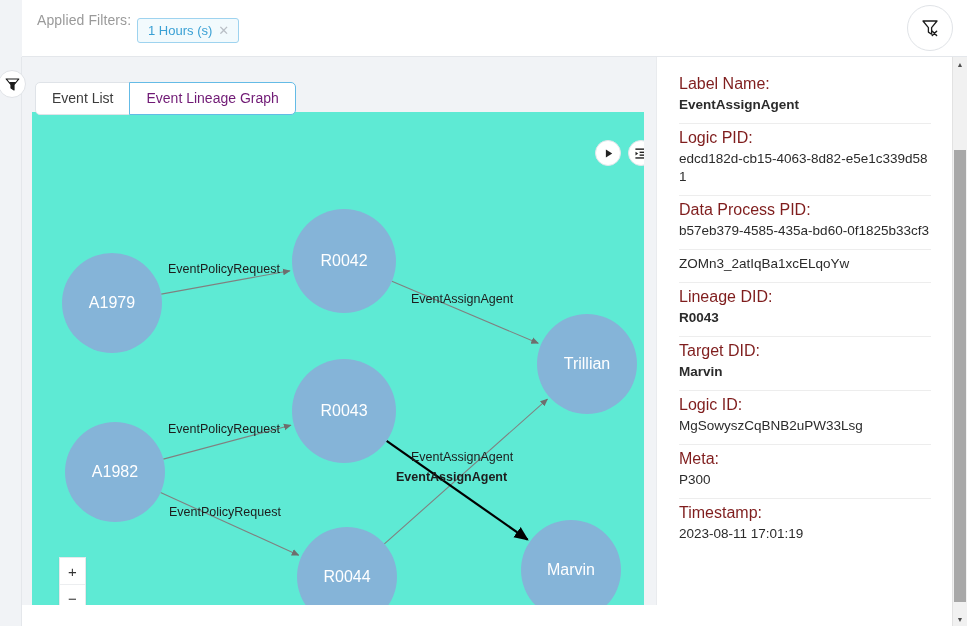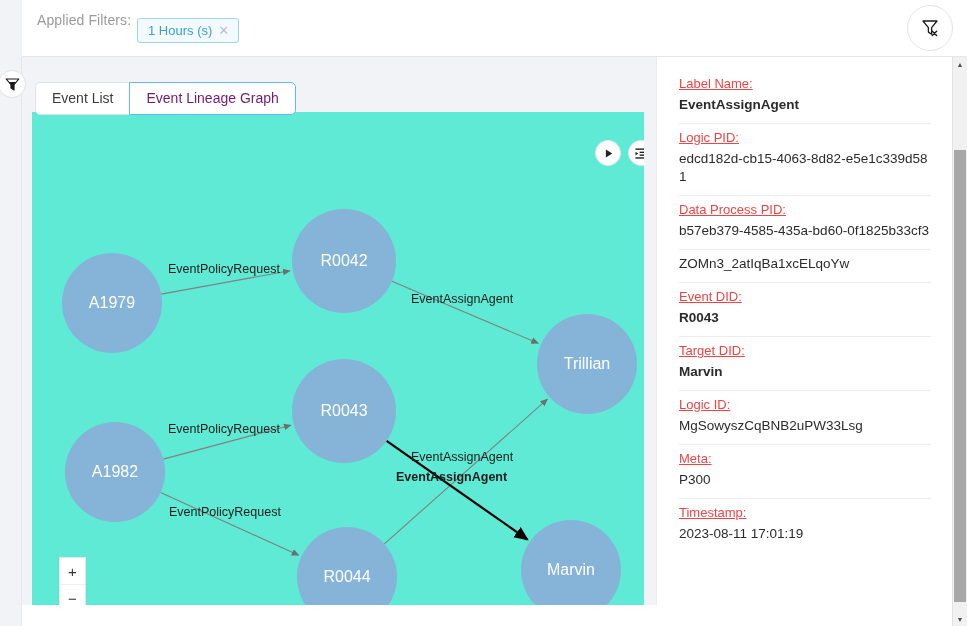--- a/index.html
+++ b/index.html
@@ -228,25 +228,24 @@
     width: 296px;
     padding: 13px 22px 0 22px;
     box-sizing: border-box;
   }
   .detail-row {
     border-bottom: 1px solid #ededed;
     padding: 5px 0 9px 0;
   }
   .detail-row:last-child { border-bottom: none; }
   .detail-label {
-    font-size: 13px;
-    color: #ef4444;
+    font-size: 16px;
+    color: #7f1d1d;
     margin-bottom: 4px;
     line-height: 17px;
-    text-decoration: underline;
   }
   .detail-value {
     font-size: 13.5px;
     color: #2b2b2b;
     line-height: 18px;
     word-break: break-all;
   }
   .detail-value.strong { font-weight: bold; }
 
   
@@ -449,21 +448,21 @@
             <div class="detail-value">edcd182d-cb15-4063-8d82-e5e1c339d581</div>
           </div>
           <div class="detail-row">
             <div class="detail-label">Data Process PID:</div>
             <div class="detail-value">b57eb379-4585-435a-bd60-0f1825b33cf3</div>
           </div>
           <div class="detail-row">
             <div class="detail-value">ZOMn3_2atIqBa1xcELqoYw</div>
           </div>
           <div class="detail-row">
-            <div class="detail-label">Event DID:</div>
+            <div class="detail-label">Lineage DID:</div>
             <div class="detail-value strong">R0043</div>
           </div>
           <div class="detail-row">
             <div class="detail-label">Target DID:</div>
             <div class="detail-value strong">Marvin</div>
           </div>
           <div class="detail-row">
             <div class="detail-label">Logic ID:</div>
             <div class="detail-value">MgSowyszCqBNB2uPW33Lsg</div>
           </div>

